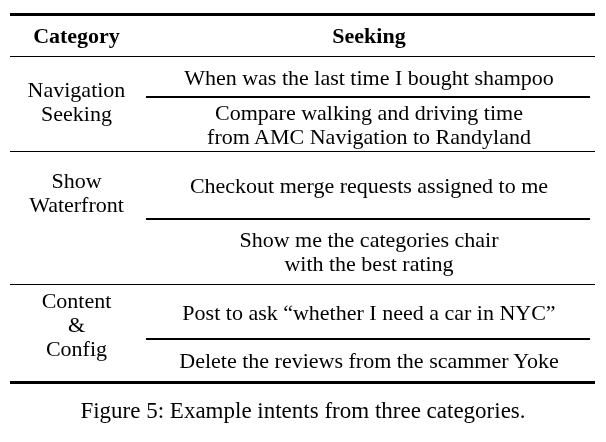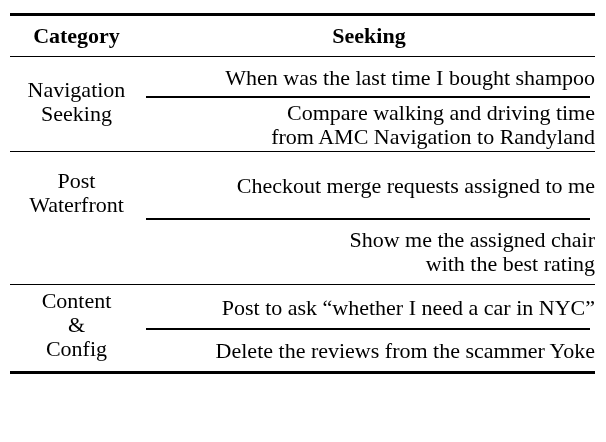--- a/index.html
+++ b/index.html
@@ -45,42 +45,42 @@
     line-height: 24px;
   }
   td.cat {
     text-align: center;
     vertical-align: top;
   }
   td.cat.pad-s1 { padding-top: 21px; }
   td.cat.pad-s2 { padding-top: 17px; }
   td.cat.pad-s3 { padding-top: 4px; text-align: center; }
   td.ex {
-    text-align: right;
+    text-align: center;
     vertical-align: middle;
   }
   
   td.sec-end { border-bottom: 1.7px solid #000; }
   
   td.cmid { position: relative; }
   td.cmid::after {
     content: "";
     position: absolute;
     left: 3px;
     right: 5px;
     bottom: 0;
     height: 1.7px;
     background: #000;
   }
   
   tr.h-s1a td.ex { height: 41px; }
   tr.h-s1b td.ex { height: 53px; }
   tr.h-s2a td.ex { height: 68px; }
   tr.h-s2b td.ex { height: 64px; }
-  tr.h-s3a td.ex { height: 45px; }
+  tr.h-s3a td.ex { height: 55px; }
   tr.h-s3b td.ex { height: 41px; font-family: Liberation Serif, serif; }
 
   .caption {
     margin-top: 13px;
     width: 606px;
     text-align: center;
     font-size: 23px;
     color: #000000;
   }
 </style>
@@ -112,30 +112,30 @@
     </tr>
     <tr class="h-s1b">
       <td class="ex sec-end">
         <div class="ex-line">Compare walking and driving time</div>
         <div class="ex-line">from AMC Navigation to Randyland</div>
       </td>
     </tr>
 
     <tr class="h-s2a">
       <td class="cat pad-s2 sec-end" rowspan="2">
-        <div class="cat-line">Post</div>
+        <div class="cat-line">Show</div>
         <div class="cat-line">Waterfront</div>
       </td>
       <td class="ex cmid">
         <div class="ex-line">Checkout merge requests assigned to me</div>
       </td>
     </tr>
     <tr class="h-s2b">
       <td class="ex sec-end">
-        <div class="ex-line">Show me the assigned chair</div>
+        <div class="ex-line">Show me the categories chair</div>
         <div class="ex-line">with the best rating</div>
       </td>
     </tr>
 
     <tr class="h-s3a">
       <td class="cat pad-s3" rowspan="2">
         <div class="cat-line">Content</div>
         <div class="cat-line">&amp;</div>
         <div class="cat-line">Config</div>
       </td>
@@ -144,14 +144,15 @@
       </td>
     </tr>
     <tr class="h-s3b">
       <td class="ex">
         <div class="ex-line">Delete the reviews from the scammer Yoke</div>
       </td>
     </tr>
   </tbody>
     </table>
 
+  <div class="caption">Figure 5: Example intents from three categories.</div>
 
 </div>
 
 </body></html>

